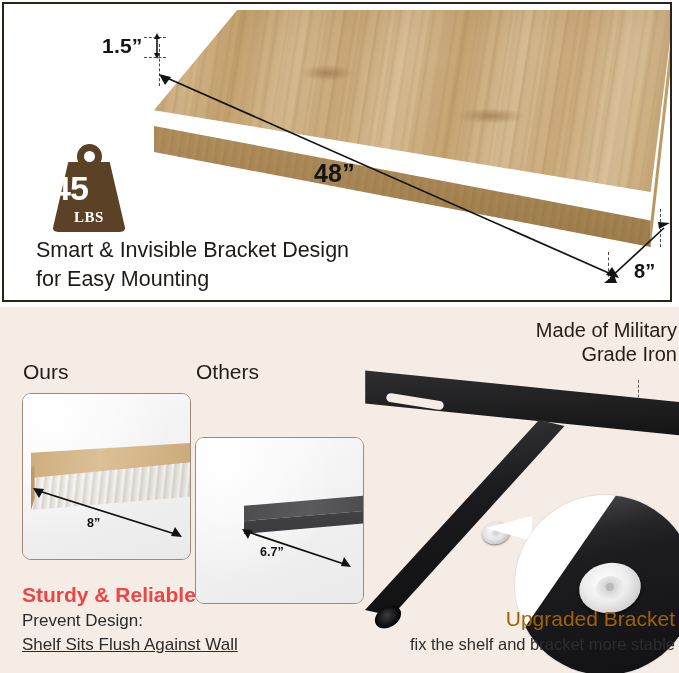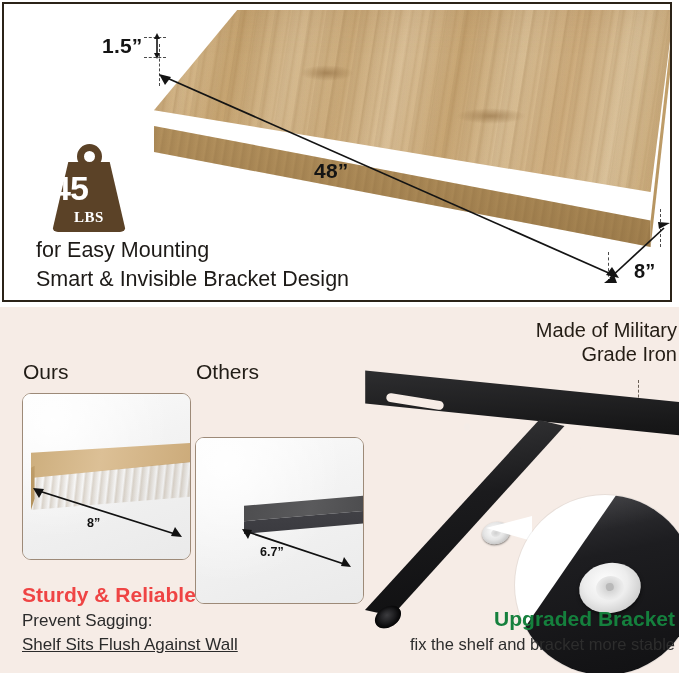--- a/index.html
+++ b/index.html
@@ -83,21 +83,21 @@
   }
 
   
   .dim-label{
     position:absolute;
     font-weight:bold;color:#141414;
     white-space:nowrap;
     letter-spacing:.2px;
   }
   .lbl-15{left:98px;top:30px;font-size:21px;}
-  .lbl-48{left:310px;top:155px;font-size:21px;}
+  .lbl-48{left:310px;top:155px;font-size:25px;}
   .lbl-8{left:630px;top:256px;font-size:20px;}
 
   .dash-v{position:absolute;border-left:1.6px dashed #4a4a4a;}
   .dash-h{position:absolute;border-top:1.6px dashed #4a4a4a;}
 
   
   .weight-badge{
     position:absolute;left:48px;top:140px;width:74px;height:90px;
   }
   .wb-ring{
@@ -303,21 +303,21 @@
   }
   .mag-pointer{
     position:absolute;left:126px;top:206px;width:0;height:0;
     border-top:12px solid transparent;
     border-bottom:13px solid transparent;
     border-right:46px solid #ffffff;
   }
 
   .upg-title{
     position:absolute;right:4px;top:297px;
-    font-size:21px;color:#15803d;font-weight:700;
+    font-size:21px;color:#a16207;font-weight:400;
   }
   .upg-sub{
     position:absolute;right:4px;top:325px;
     font-size:16.5px;color:#2d2d2d;
   }
 </style>
 </head>
 <body>
 
 <div class="page">
@@ -362,22 +362,22 @@
     <div class="dim-label lbl-8">8”</div>
 
     <div class="weight-badge">
       <div class="wb-ring"></div>
       <div class="wb-body"></div>
       <div class="wb-num">45</div>
       <div class="wb-unit">LBS</div>
     </div>
 
     <div class="top-caption">
+      <div>Smart &amp; Invisible Bracket Design</div>
       <div>for Easy Mounting</div>
-      <div>Smart &amp; Invisible Bracket Design</div>
     </div>
   </div>
 
   <div class="bottom"></div>
 
   <div class="cmp-head ours">Ours</div>
   <div class="cmp-head others">Others</div>
 
   <div class="cmp-card ours">
     <div class="wall"></div>
@@ -401,21 +401,21 @@
     <div class="board-gray-face"></div>
     <svg width="110" height="44" style="position:absolute;left:46px;top:90px;">
       <line x1="6" y1="4" x2="102" y2="36" stroke="#111" stroke-width="1.7"></line>
       <polygon points="0,1 10,2 6,11" fill="#111"></polygon>
       <polygon points="109,39 99,38 102,29" fill="#111"></polygon>
     </svg>
     <div class="card-dim" style="left:62px;top:107px;">6.7”</div>
   </div>
 
   <div class="sturdy-title">Sturdy &amp; Reliable</div>
-  <div class="sturdy-l1">Prevent Sagging:</div>
+  <div class="sturdy-l1">Prevent Design:</div>
   <div class="sturdy-l2">Shelf Sits Flush Against Wall</div>
 
   <div class="bracket-area">
 
     <div class="mil-head">
       <div>Made of Military</div>
       <div>Grade Iron</div>
     </div>
     <div class="mil-dash"></div>
 

